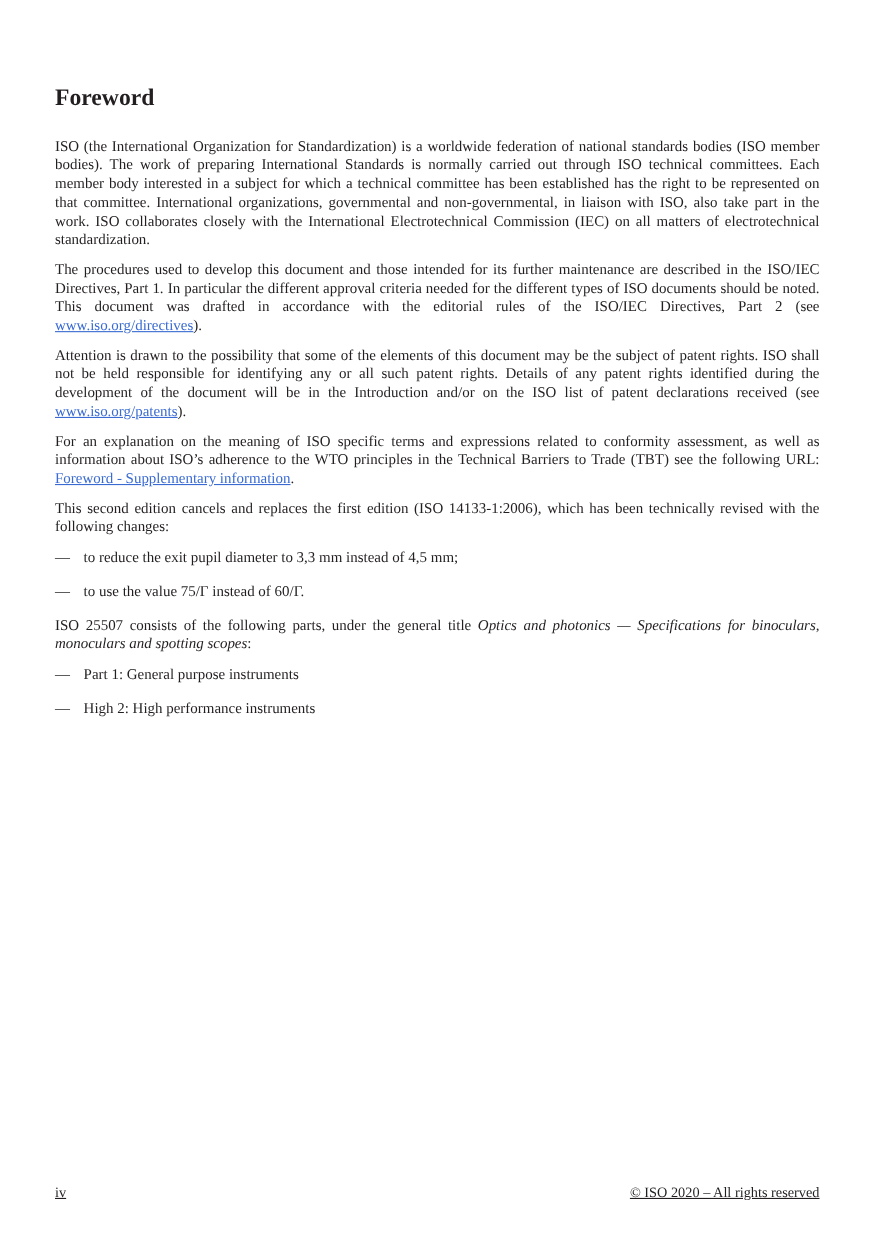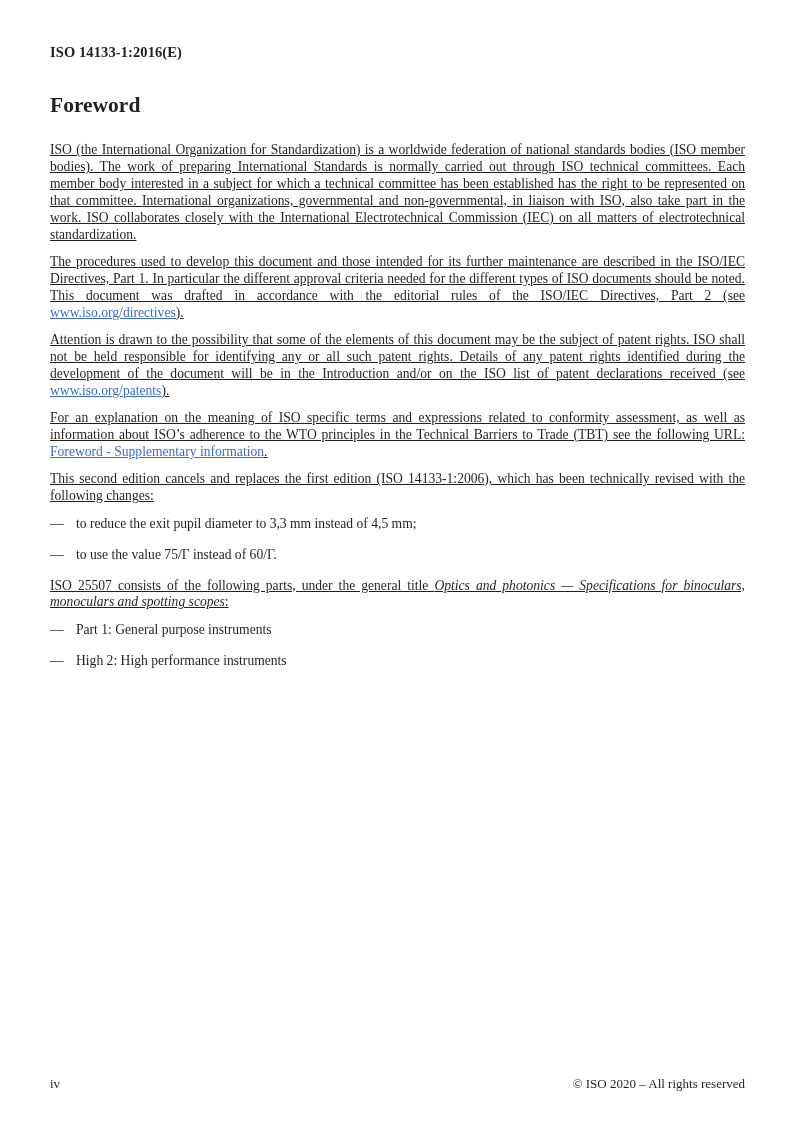--- a/index.html
+++ b/index.html
@@ -28,21 +28,20 @@
   .doc-title {
     font-size: 21.5px;
     font-weight: bold;
     margin: 32px 0 24px 0;
   }
   .para {
     font-size: 13.6px;
     line-height: 16.9px;
     text-align: justify;
     margin: 0 0 10.5px 0;
-    text-decoration: underline;
   }
   .para a, a.doc-link {
     color: var(--link-color);
     text-decoration: underline;
     cursor: pointer;
   }
   .dash-list { margin: 3px 0 10px 0; }
   .dash-item {
     position: relative;
     padding-left: 26px;
@@ -55,29 +54,29 @@
   .para em { font-style: italic; }
   .footer {
     position: absolute;
     left: 50px;
     right: 48px;
     bottom: 30px;
     display: flex;
     justify-content: space-between;
     align-items: flex-start;
     font-size: 13px;
+    text-decoration: underline;
   }
 </style>
 </head>
 <body>
 
 <div class="page">
   <div class="content">
 
-    <div class="doc-id">ISO 14133-1:2016(E)</div>
 
     <h1 class="doc-title">Foreword</h1>
 
     <p class="para"><span>ISO (the International Organization for Standardization) is a worldwide federation of national standards bodies (ISO member bodies). The work of preparing International Standards is normally carried out through ISO technical committees. Each member body interested in a subject for which a technical committee has been established has the right to be represented on that committee. International organizations, governmental and non-governmental, in liaison with ISO, also take part in the work. ISO collaborates closely with the International Electrotechnical Commission (IEC) on all matters of electrotechnical standardization.</span></p>
 
     <p class="para"><span>The procedures used to develop this document and those intended for its further maintenance are described in the ISO/IEC Directives, Part 1.  In particular the different approval criteria needed for the different types of ISO documents should be noted.  This document was drafted in accordance with the editorial rules of the ISO/IEC Directives, Part 2 (see </span><a class="doc-link" href="#">www.iso.org/directives</a><span>).</span></p>
 
     <p class="para"><span>Attention is drawn to the possibility that some of the elements of this document may be the subject of patent rights. ISO shall not be held responsible for identifying any or all such patent rights.  Details of any patent rights identified during the development of the document will be in the Introduction and/or on the ISO list of patent declarations received (see </span><a class="doc-link" href="#">www.iso.org/patents</a><span>).</span></p>
 
 

